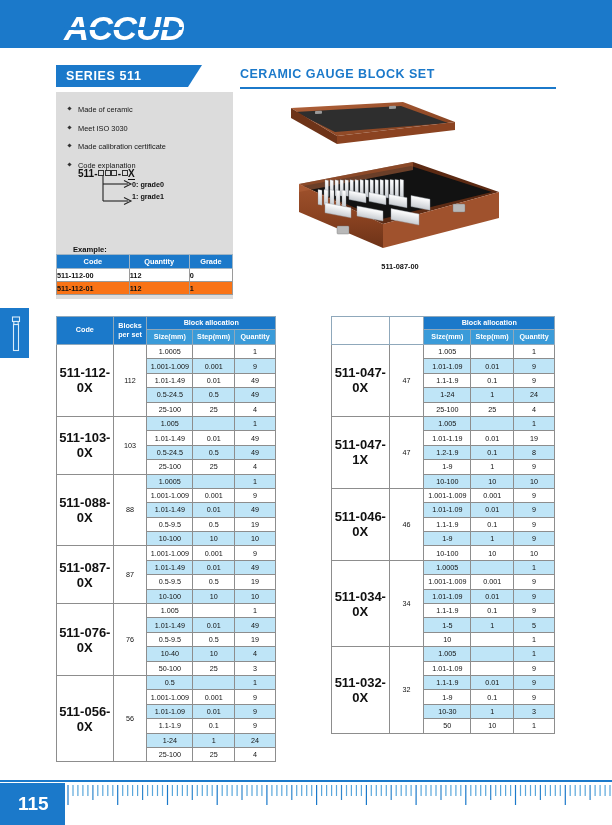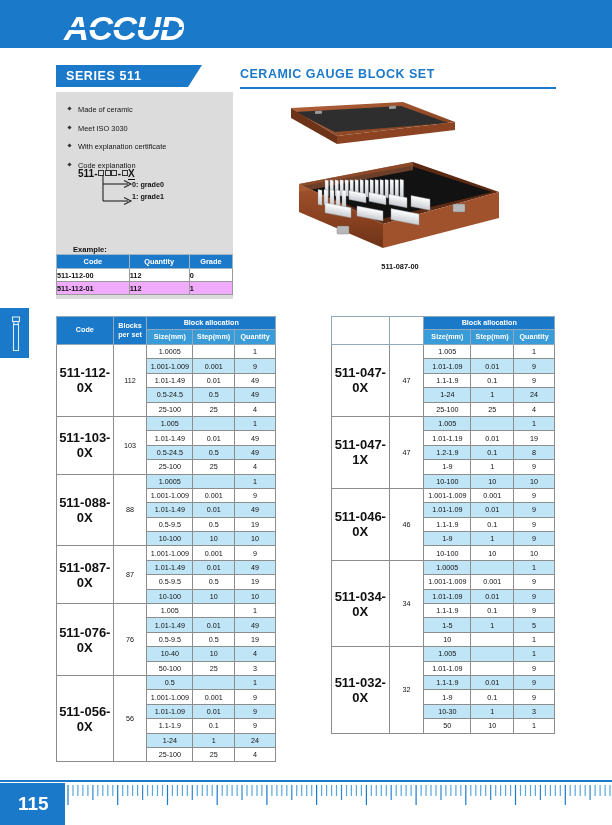--- a/index.html
+++ b/index.html
@@ -91,21 +91,21 @@
     font-size:7.3px;
   }
   .ex-table th {
     background:#1b79ca; color:#fff; font-weight:bold;
     height:14px; border:1px solid #9fb4c4; font-size:7.4px;
   }
   .ex-table td {
     height:13px; font-weight:bold;
     border:1px solid #9a9a9a; color:#111; background:#fff;
   }
-  .ex-table tr.alt td { background:#f0abfc; }
+  .ex-table tr.alt td { background:#f97316; }
 
   
   .product { position:absolute; left:285px; top:100px; width:230px; height:165px; }
   .prod-caption {
     position:absolute; left:285px; top:262px; width:230px;
     text-align:center; font-size:7.4px; font-weight:bold; color:#111;
   }
 
   
   .side-tab {
@@ -176,21 +176,21 @@
     <div class="bullet">
       <span class="dot"></span>
       <span>Made of ceramic</span>
     </div>
     <div class="bullet">
       <span class="dot"></span>
       <span>Meet ISO 3030</span>
     </div>
     <div class="bullet">
       <span class="dot"></span>
-      <span>With explanation certificate</span>
+      <span>Made calibration certificate</span>
     </div>
     <div class="bullet">
       <span class="dot"></span>
       <span>Code explanation</span>
     </div>
   </div>
 
   <div class="code-exp">
     <div class="code-line"><span>511-</span><span class="bx"></span><span class="bx"></span><span class="bx"></span><span>-</span><span class="bx"></span><span class="xmark">X</span></div>
   </div>

